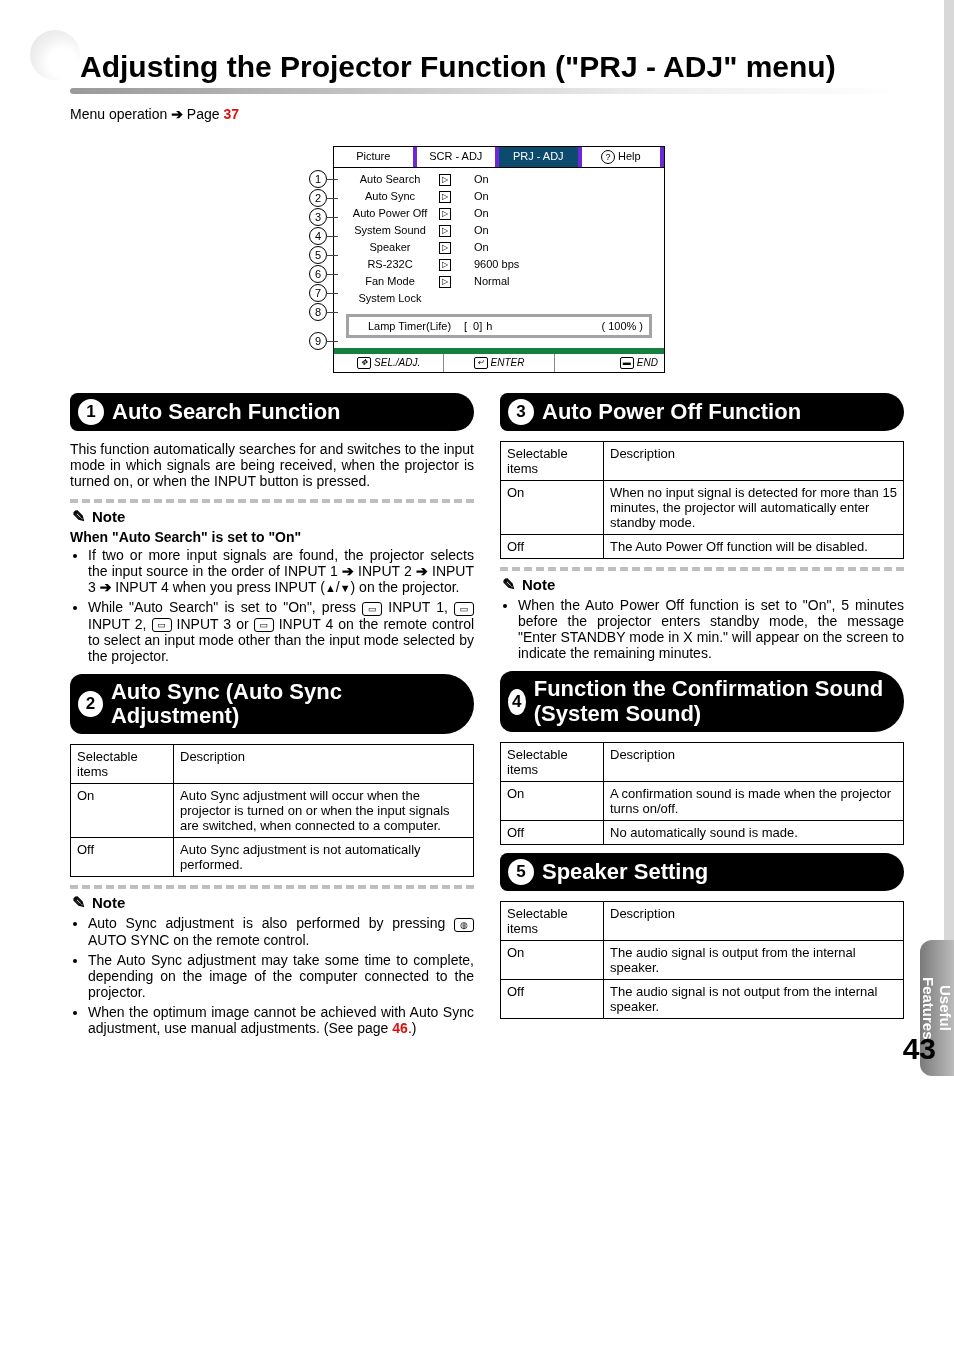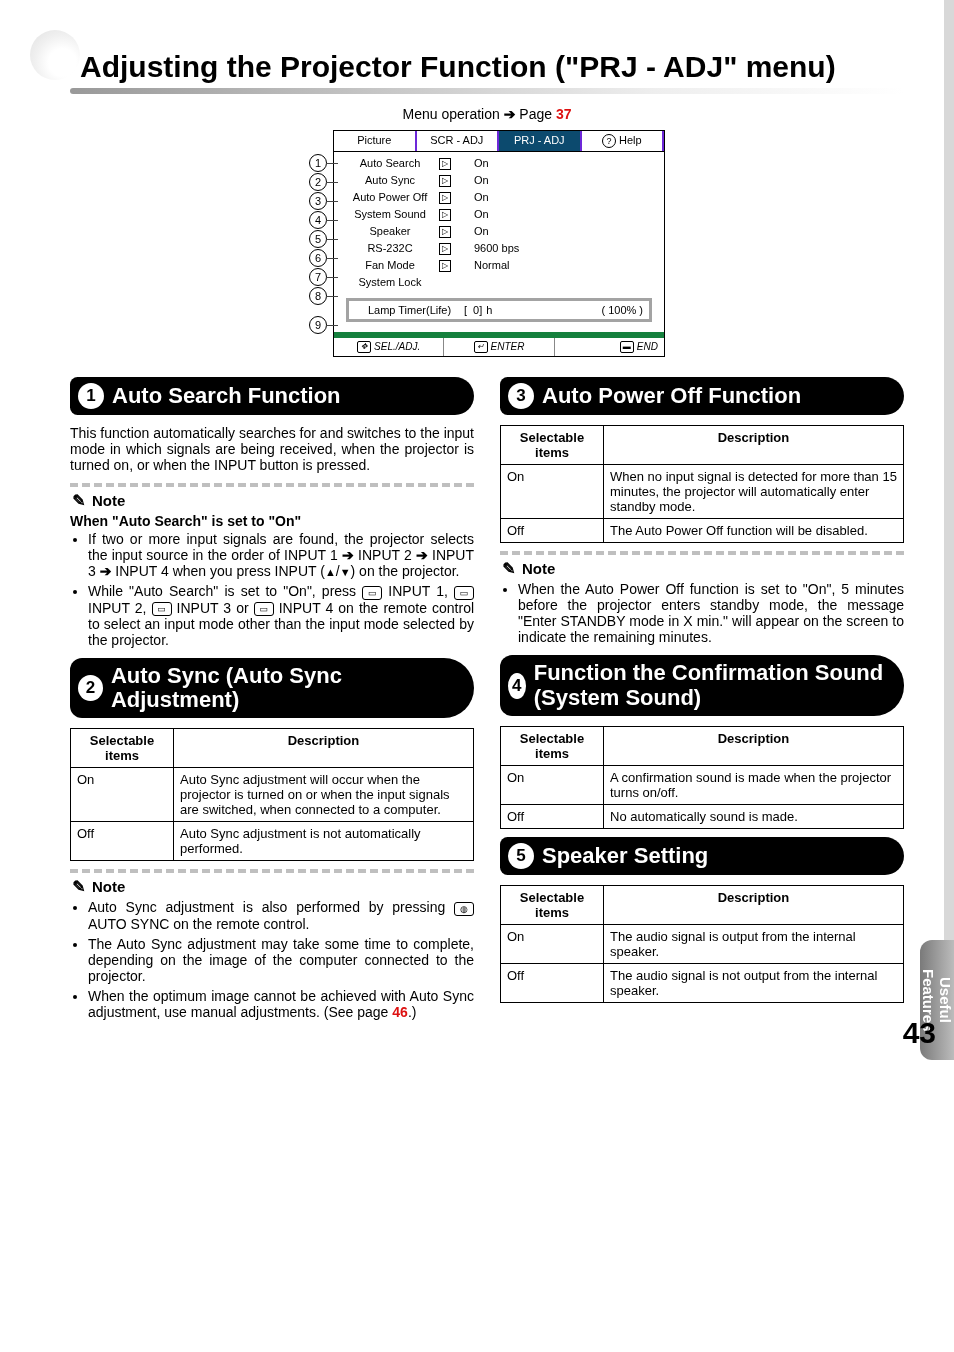--- a/index.html
+++ b/index.html
@@ -27,23 +27,23 @@
     margin: 20px 0 4px 0;
     padding-left: 10px;
   }
   .title-divider {
     height: 6px;
     background: linear-gradient(to right, #999 0%, #eee 70%, #fff 100%);
     border-radius: 3px;
     margin-bottom: 12px;
   }
   .menu-op-ref {
-    text-align: center;
+    text-align: left;
     font-size: 14px;
-    margin-bottom: 8px;
+    margin-bottom: 24px;
   }
   .menu-op-ref .page-num { color: #d11; font-weight: bold; }
   .arrow-rt { font-weight: bold; }
 
   
   .menu-figure-wrap {
     text-align: center;
     margin-bottom: 14px;
   }
   .menu-figure {
@@ -77,21 +77,21 @@
     width: 330px;
     font-size: 11px;
     color: #000;
   }
   .osd-tabs {
     display: flex;
     border-bottom: 1px solid #000;
   }
   .osd-tabs div {
     padding: 3px 6px;
-    border-right: 2px solid #6d28d9;
+    border-right: 4px solid #6d28d9;
     flex: 1;
     text-align: center;
   }
   .osd-tabs .active { background: #0c4a6e; color: #fff; }
   .osd-tabs .help-q {
     display:inline-block; width:12px; height:12px; border:1px solid #000; border-radius:50%;
     line-height:12px; font-size:9px; margin-right:3px;
   }
   .osd-body { padding: 2px 8px 6px 8px; }
   .osd-row {
@@ -190,21 +190,21 @@
     border-collapse: collapse;
     font-size: 13px;
     margin-bottom: 8px;
   }
   table.sel th, table.sel td {
     border: 1px solid #000;
     padding: 4px 6px;
     vertical-align: top;
     text-align: left;
   }
-  table.sel th { font-weight: bold; text-align: center; }
+  table.sel th { font-weight: normal; }
   table.sel td:first-child, table.sel th:first-child { width: 90px; }
 
   
   .side-tab {
     position: absolute;
     right: 0; top: 940px;
     width: 34px;
     padding: 22px 0;
     background: linear-gradient(to right, #7a7a7a, #bcbcbc);
     color: #fff;

